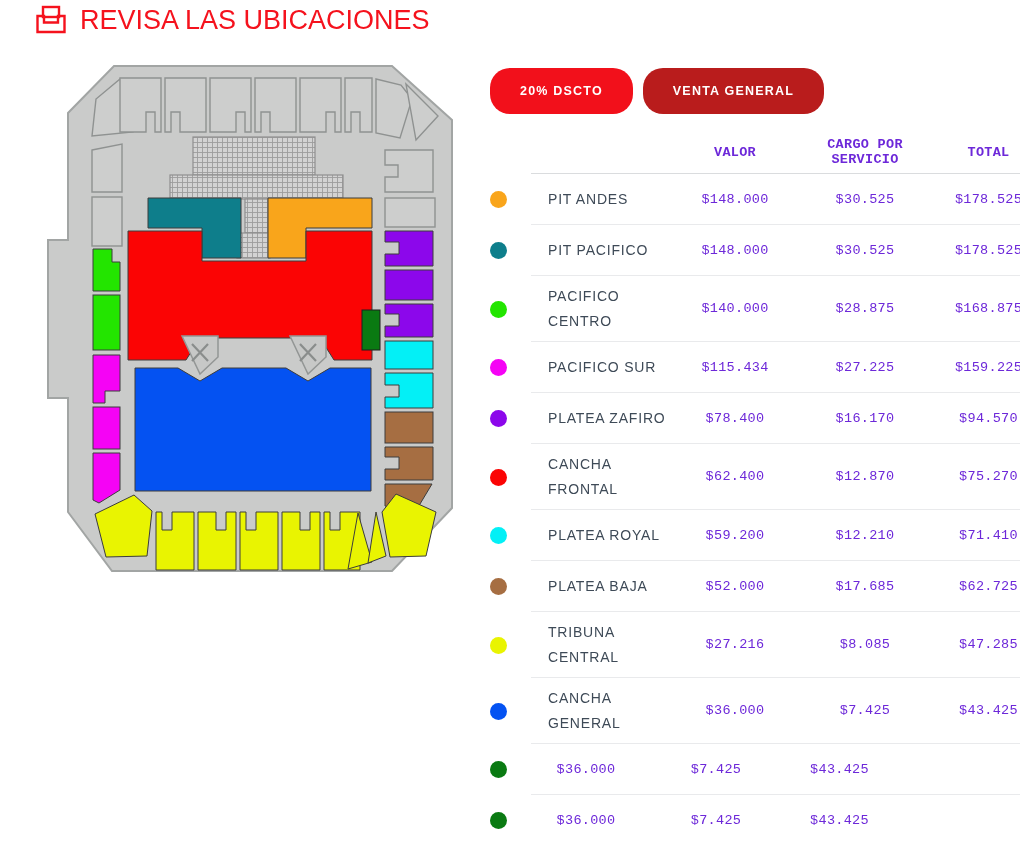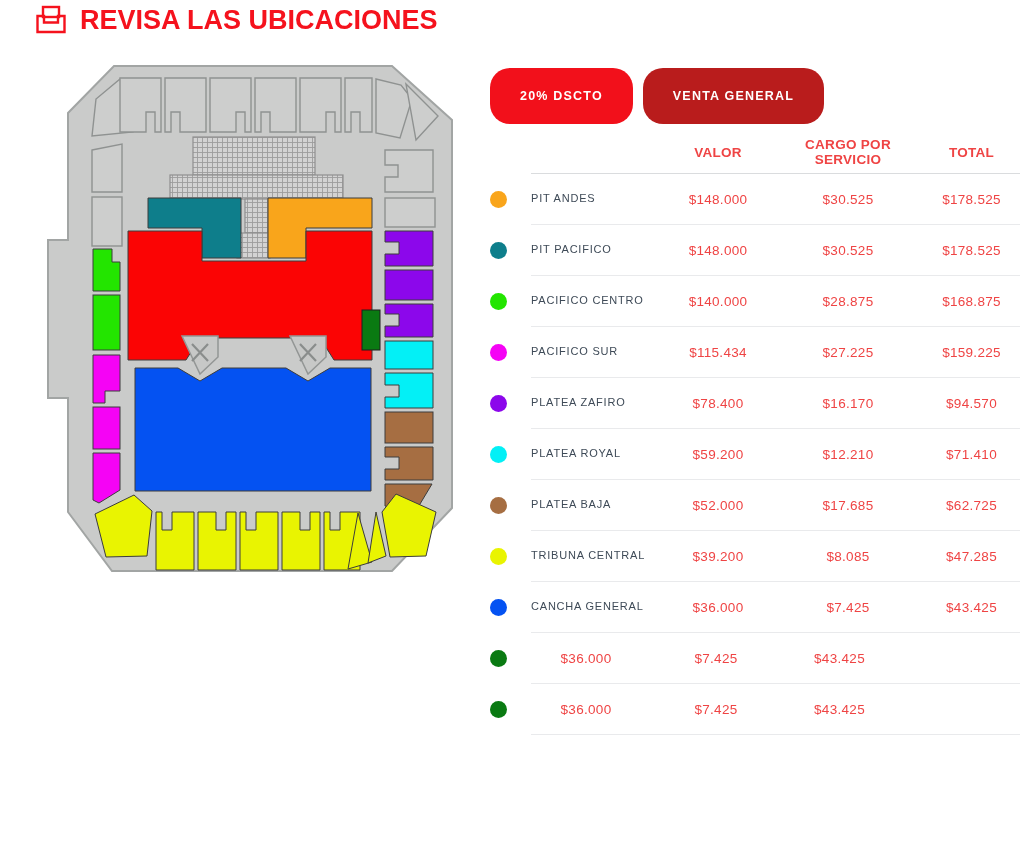--- a/index.html
+++ b/index.html
@@ -1,42 +1,42 @@
 <!DOCTYPE html>
 <html><head>
 <meta charset="utf-8">
 <style>
   * { box-sizing: border-box; margin: 0; padding: 0; }
   body { background: #ffffff; font-family: "Liberation Sans", sans-serif; }
   .page { position: relative; width: 1020px; height: 841px; background: #ffffff; overflow: hidden; }
 
   
   .hdr { position: absolute; left: 34px; top: 4px; display: flex; align-items: center; gap: 12px; }
-  .hdr h1 { color: #F5121D; font-size: 27px; font-weight: 700; letter-spacing: 0px; }
+  .hdr h1 { color: #F5121D; font-size: 27px; font-weight: 400; letter-spacing: 0px; }
 
   
   .filters { position: absolute; left: 490px; top: 68px; display: flex; gap: 10px; }
-  .pill { border: none; height: 56px; border-radius: 20px; padding: 12px 30px;
+  .pill { border: none; height: 46px; border-radius: 20px; padding: 12px 30px;
           color: #ffffff; font-family: "Liberation Sans", sans-serif;
           font-size: 12.5px; font-weight: bold; letter-spacing: 1.2px; cursor: pointer; }
   .pill.active { background: #F2101B; }
   .pill.inactive { background: #b91c1c; }
 
   
   .table { position: absolute; left: 490px; top: 131px; width: 530px; }
   .thead { display: flex; }
   .trow  { display: flex; }
   .dot-cell { width: 41px; flex: none; display: flex; align-items: center; }
   .dot { width: 17px; height: 17px; border-radius: 50%; display: inline-block; }
   .row-main { flex: 1; display: flex; align-items: center; min-height: 51px;
               border-bottom: 1px solid #E9EAEC; padding: 8px 0; }
   .thead .row-main { min-height: 43px; padding: 0; }
-  .cell.label { width: 132px; flex: none; font-size: 11px; letter-spacing: 0.8px;
-                color: #3E4A57; font-weight: 500; line-height: 1.75; text-transform: uppercase; }
-  .cell.num { text-align: center; font-size: 13.5px; color: #ef4444; letter-spacing: 0.3px; }
+  .cell.label { width: 132px; flex: none; font-size: 14px; letter-spacing: 0.8px;
+                color: #3E4A57; font-weight: 500; line-height: 1.75; text-transform: uppercase; margin-left: 17px; }
+  .cell.num { text-align: center; font-size: 13.5px; color: #6d28d9; letter-spacing: 0.3px; font-family: Liberation Mono, monospace; }
   .cell.valor { width: 110px; flex: none; }
   .cell.cargo { width: 150px; flex: none; }
   .cell.total { width: 97px; flex: none; }
   .th { font-size: 12px; font-weight: bold; color: #2E3945; letter-spacing: 1px; }
 
   
   .map { position: absolute; left: 40px; top: 56px; }
 </style>
 </head>
 <body>
@@ -199,20 +199,31 @@
       <span class="dot" style="background: rgb(140, 7, 235);"></span>
     </div>
     <div class="row-main">
       <div class="cell label">PLATEA ZAFIRO</div>
       <div class="cell num valor">$78.400</div>
       <div class="cell num cargo">$16.170</div>
       <div class="cell num total">$94.570</div>
     </div>
   </div>
 
+  <div class="trow">
+    <div class="dot-cell">
+      <span class="dot" style="background: rgb(251, 4, 4);"></span>
+    </div>
+    <div class="row-main">
+      <div class="cell label">CANCHA FRONTAL</div>
+      <div class="cell num valor">$62.400</div>
+      <div class="cell num cargo">$12.870</div>
+      <div class="cell num total">$75.270</div>
+    </div>
+  </div>
 
   <div class="trow">
     <div class="dot-cell">
       <span class="dot" style="background: rgb(3, 240, 246);"></span>
     </div>
     <div class="row-main">
       <div class="cell label">PLATEA ROYAL</div>
       <div class="cell num valor">$59.200</div>
       <div class="cell num cargo">$12.210</div>
       <div class="cell num total">$71.410</div>
@@ -230,21 +241,21 @@
       <div class="cell num total">$62.725</div>
     </div>
   </div>
 
   <div class="trow">
     <div class="dot-cell">
       <span class="dot" style="background: rgb(233, 244, 1);"></span>
     </div>
     <div class="row-main">
       <div class="cell label">TRIBUNA CENTRAL</div>
-      <div class="cell num valor">$39.200</div>
+      <div class="cell num valor">$27.216</div>
       <div class="cell num cargo">$8.085</div>
       <div class="cell num total">$47.285</div>
     </div>
   </div>
 
   <div class="trow">
     <div class="dot-cell">
       <span class="dot" style="background: rgb(4, 82, 242);"></span>
     </div>
     <div class="row-main">

